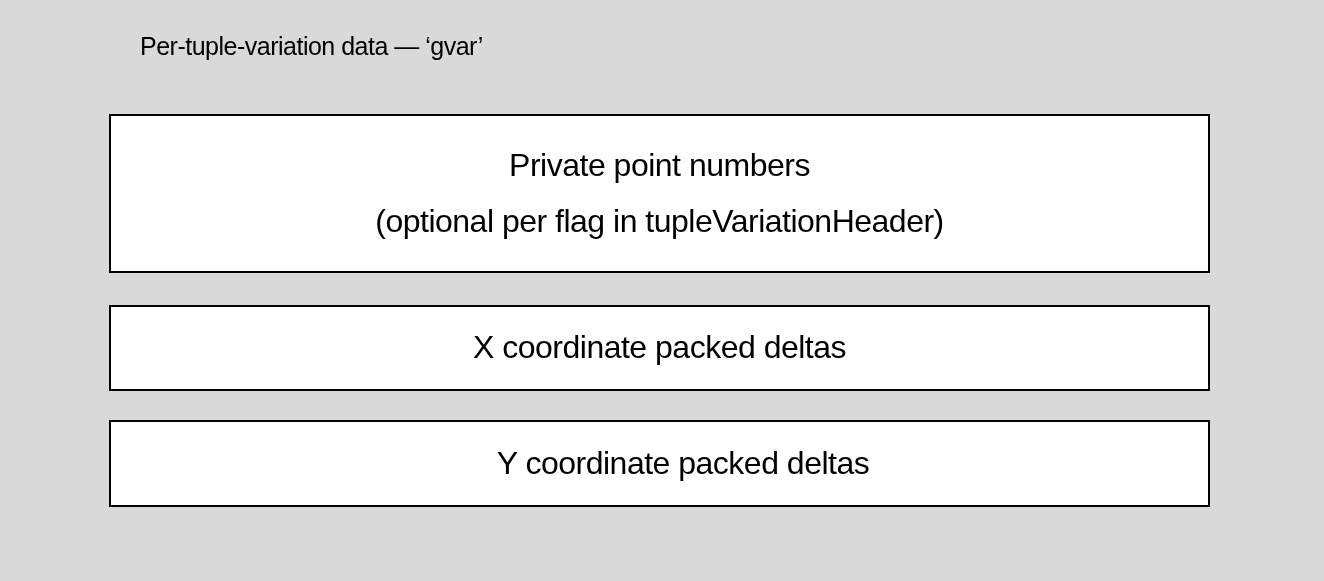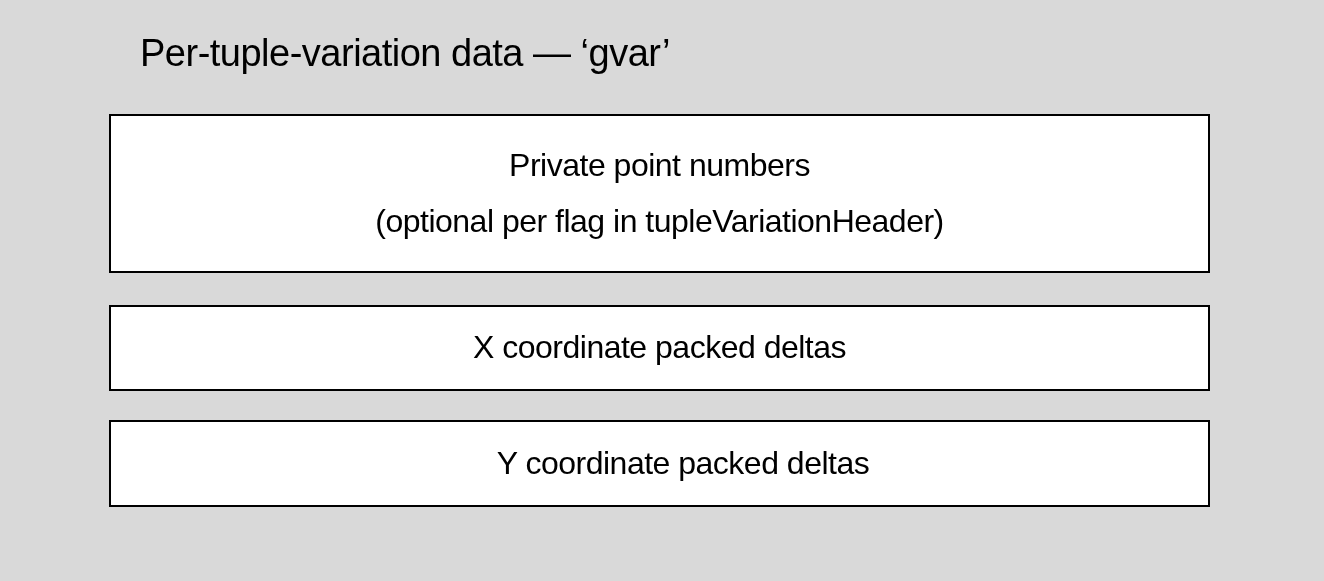--- a/index.html
+++ b/index.html
@@ -15,21 +15,21 @@
     position: relative;
     width: 1324px;
     height: 581px;
     background: #d9d9d9;
   }
 
   .diagram-title {
     position: absolute;
     left: 140px;
     top: 32px;
-    font-size: 38px;
+    font-size: 25px;
     font-weight: 400;
     color: #000000;
     letter-spacing: -0.5px;
     white-space: nowrap;
   }
 
   .box {
     position: absolute;
     left: 109px;
     width: 1101px;

